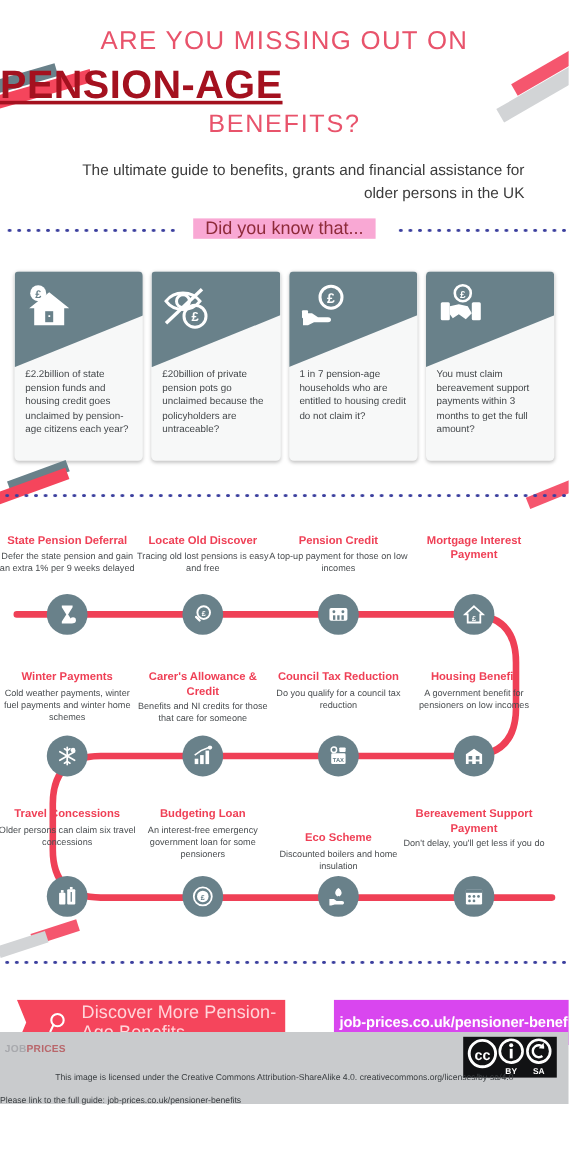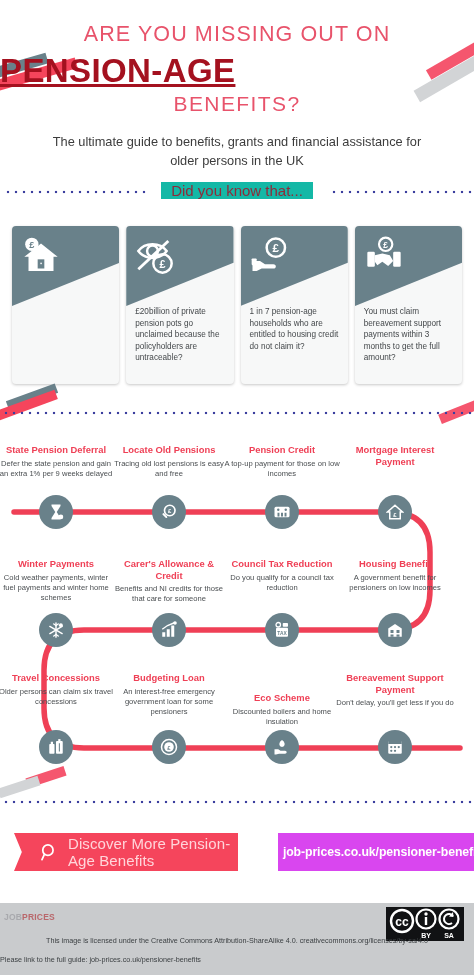--- a/index.html
+++ b/index.html
@@ -46,21 +46,21 @@
   .hdr-line3 {
     position: absolute; top: 92px; left: 0; width: 474px;
     text-align: center;
     font-size: 21px;
     letter-spacing: 1.4px;
     color: #e8536b;
     font-weight: 400;
   }
   .subtitle {
     position: absolute; top: 132px; left: 37px; width: 400px;
-    text-align: center;
+    text-align: right;
     font-size: 12.8px;
     line-height: 19px;
     color: #3c3c3c;
   }
 
   
   .dotrow {
     position: absolute;
     height: 4px;
     background-image: radial-gradient(circle, #3b3f9e 1.3px, rgba(0,0,0,0) 1.6px);
@@ -68,21 +68,21 @@
     background-repeat: repeat-x;
   }
   .dyk-label {
     position: absolute;
     top: 182px; left: 0; width: 474px;
     text-align: center;
     font-size: 15px;
     color: #8e2b3a;
     font-weight: 400;
   }
-  .dyk-label span { background: #14b8a6; padding: 0 10px; }
+  .dyk-label span { background: #f9a8d4; padding: 0 10px; }
 
   
   .cards {
     position: absolute; top: 226px; left: 12px;
     width: 450px; height: 158px;
     display: flex; gap: 7px;
   }
   .card {
     position: relative;
     width: 108px; height: 158px;
@@ -169,22 +169,22 @@
   .cta-text {
     font-size: 15px; color: #ffd5da; letter-spacing: 0.1px;
   }
   .cta-url {
     font-size: 12.3px; font-weight: 700; color: #ffffff; letter-spacing: -0.1px;
     padding-right: 10px;
   }
 
   
   .footer {
-    position: absolute; left: 0; top: 903px;
-    width: 474px; height: 72px;
+    position: absolute; left: 0; top: 860px;
+    width: 474px; height: 60px;
     background: #c9cbcd;
   }
   .footer-logo {
     position: absolute; left: 4px; top: 9px;
     font-size: 8.5px; font-weight: 700; letter-spacing: 0.2px;
     color: #b9676b;
   }
   .footer-logo .jp-job { color: #a8a9ad; }
   .footer-line1 {
     position: absolute; left: 0; top: 33px; width: 474px;
@@ -230,20 +230,21 @@
       <div class="card-top"></div>
       <div class="card-ico">
         <svg viewBox="0 0 48 48" aria-hidden="true">
           <path d="M24 9 L44 25 L39 25 L39 42 L9 42 L9 25 L4 25 Z"></path>
           <circle cx="13" cy="10" r="8" fill="#ffffff"></circle>
           <text x="13" y="14.5" font-size="11" font-family="Liberation Sans, sans-serif" font-weight="700" fill="#69818a" text-anchor="middle">£</text>
           <rect x="20" y="28" width="8" height="11" fill="#69818a"></rect>
           <rect x="23.2" y="32" width="1.8" height="1.8" fill="#ffffff"></rect>
         </svg>
       </div>
+      <div class="card-txt">£2.2billion of state pension funds and housing credit goes unclaimed by pension-age citizens each year?</div>
     </div>
 
     <div class="card">
       <div class="card-top"></div>
       <div class="card-ico">
         <svg viewBox="0 0 48 48" aria-hidden="true">
           <path d="M4 18 C12 7, 30 7, 38 18 C30 29, 12 29, 4 18 Z" fill="none" stroke="#ffffff" stroke-width="3"></path>
           <circle cx="21" cy="18" r="6.5" fill="none" stroke="#ffffff" stroke-width="3"></circle>
           <circle cx="33" cy="33" r="11" fill="none" stroke="#ffffff" stroke-width="3"></circle>
           <text x="33" y="38" font-size="13" font-family="Liberation Sans, sans-serif" font-weight="700" fill="#ffffff" text-anchor="middle">£</text>
@@ -305,21 +306,21 @@
     <div class="node-desc">Defer the state pension and gain an extra 1% per 9 weeks delayed</div>
   </div>
   <div class="node-circle" style="left:39px; top:495px;">
     <svg viewBox="0 0 24 24">
         <path d="M6 2h12v2l-5 8 5 8v2H6v-2l5-8-5-8z"></path>
         <circle cx="18.5" cy="18.5" r="3.2"></circle>
       </svg>
   </div>
 
   <div class="node" style="left:110px; top:444px;">
-    <div class="node-title">Locate Old Pensions</div>
+    <div class="node-title">Locate Old Discover</div>
     <div class="node-desc">Tracing old lost pensions is easy and free</div>
   </div>
   <div class="node-circle" style="left:152px; top:495px;">
     <svg viewBox="0 0 24 24">
         <circle cx="13" cy="10" r="7" fill="none" stroke="#fff" stroke-width="2.2"></circle>
         <text x="13" y="13.6" font-size="8" font-family="Liberation Sans, sans-serif" font-weight="700" fill="#fff" text-anchor="middle">£</text>
         <rect x="2.5" y="15.5" width="8" height="2.6" rx="1.2" transform="rotate(45 6.5 16.8)"></rect>
       </svg>
   </div>
 

